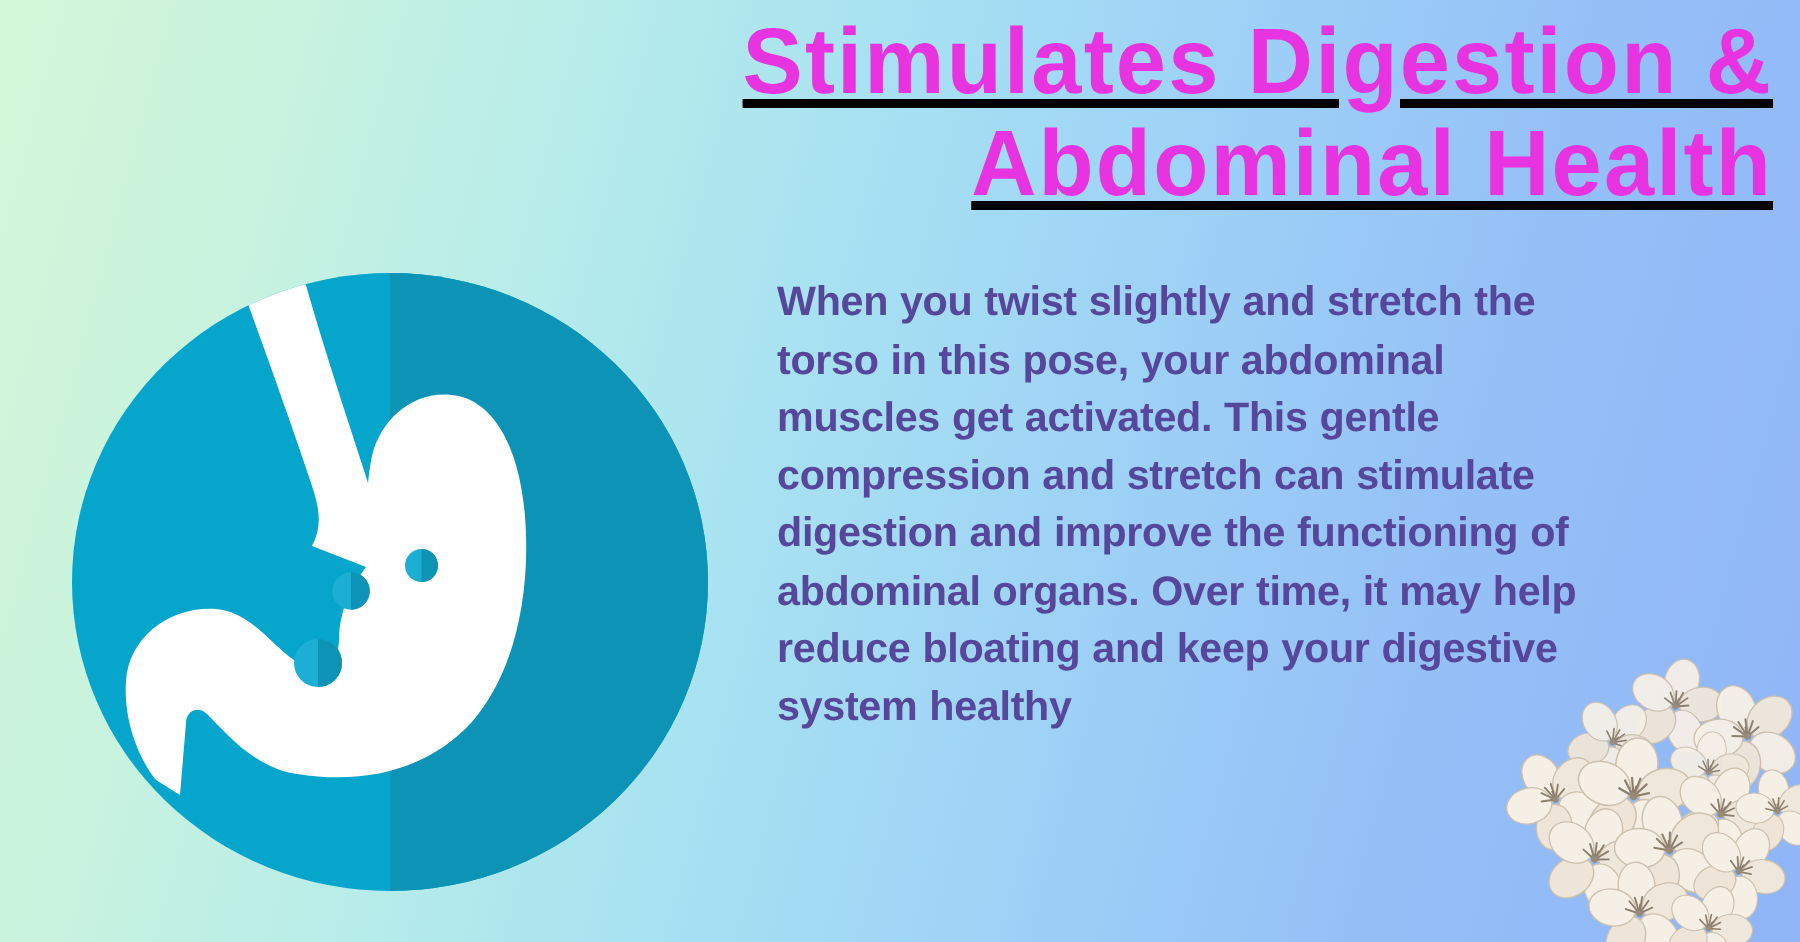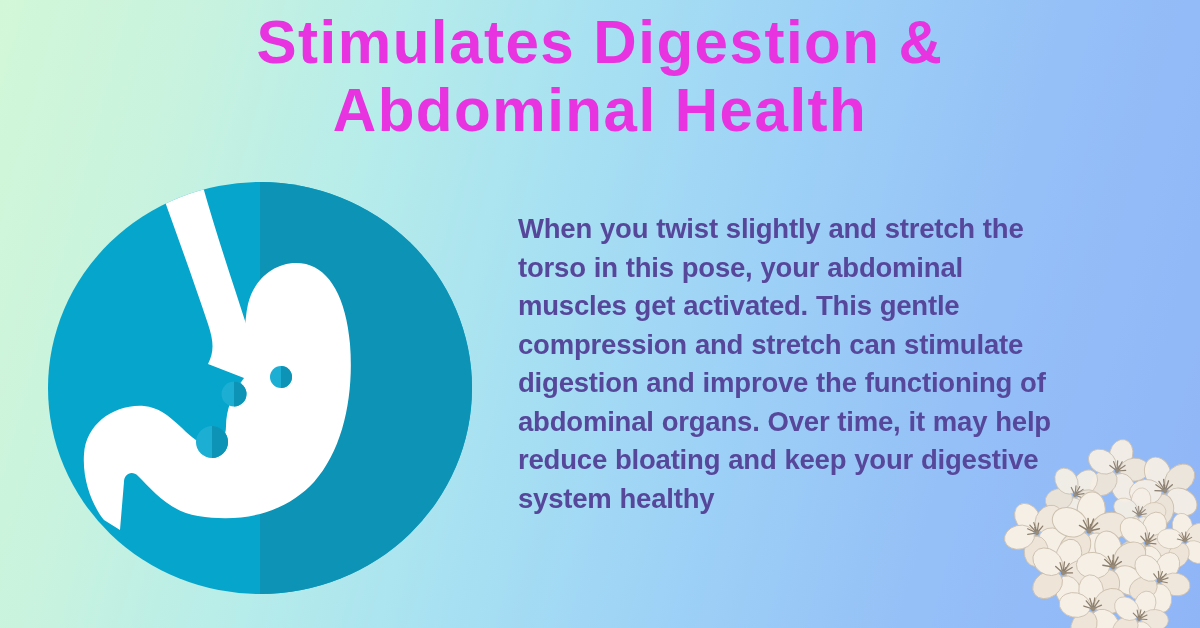--- a/index.html
+++ b/index.html
@@ -27,22 +27,23 @@
                 #95c0f7 78%,
                 #90b5f7 100%);
   }
 
   
   #title-block {
     position: absolute;
     left: 0;
     top: 8px;
     width: 1200px;
-    text-align: center;
+    text-align: right;
     z-index: 5;
+    text-decoration: underline;
   }
   .title-line {
     font-family: "Liberation Sans Narrow", "Liberation Sans", sans-serif;
     font-weight: bold;
     font-size: 62px;
     line-height: 68px;
     letter-spacing: 1.5px;
     color: #e734e0;
     white-space: nowrap;
     transform: scaleX(0.97);
@@ -55,21 +56,20 @@
     top: 182px;
     width: 545px;
     z-index: 5;
     color: #57479a;
     font-family: "Liberation Sans", sans-serif;
     font-weight: bold;
     font-size: 27.5px;
     line-height: 38.5px;
     letter-spacing: -0.2px;
     word-spacing: 0.5px;
-    margin-top: 28px;
   }
 
   
   #stomach-icon {
     position: absolute;
     left: 48px;
     top: 182px;
     width: 424px;
     height: 412px;
     z-index: 4;

